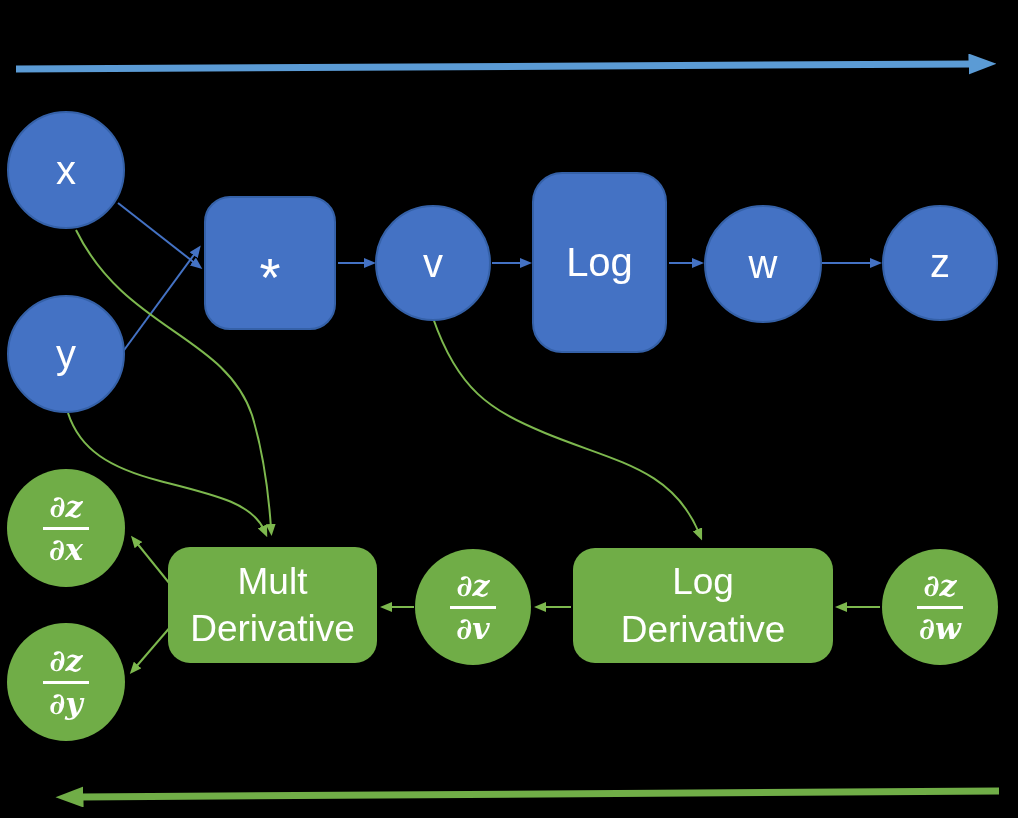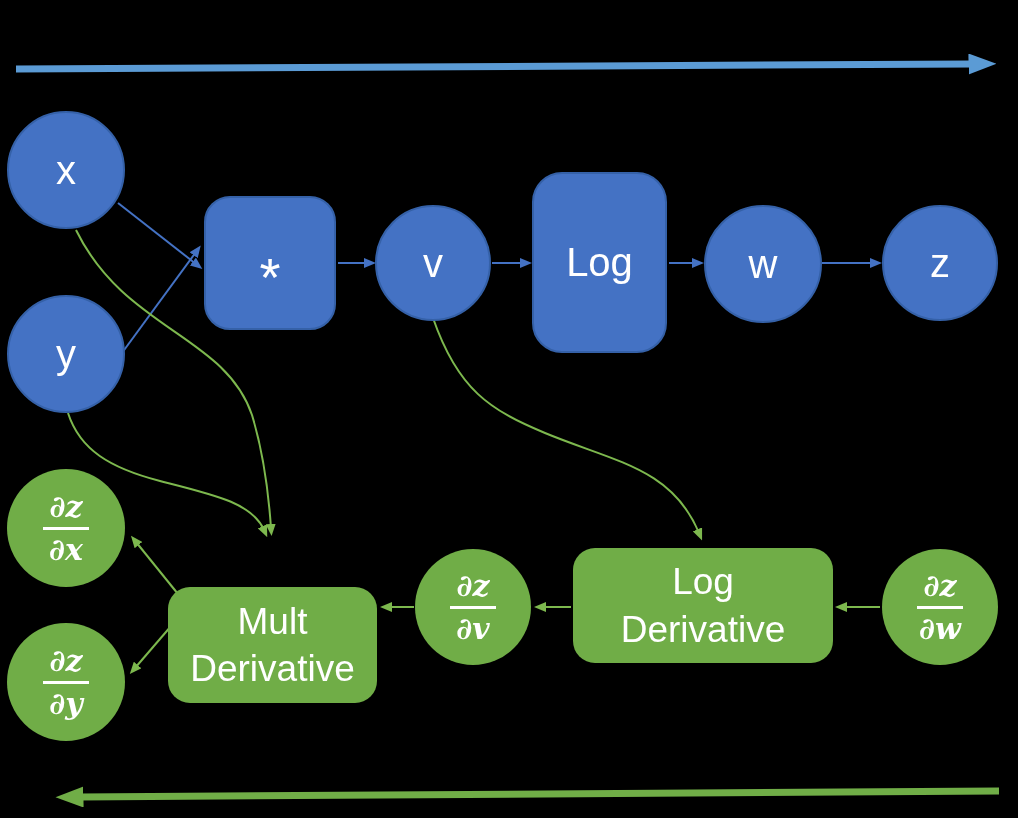--- a/index.html
+++ b/index.html
@@ -126,21 +126,21 @@
       <span class="num">∂z</span>
       <span class="den">∂x</span>
     </span>
   </div>
   <div class="node circle-green" style="left:7px;top:623px;">
     <span class="frac">
       <span class="num">∂z</span>
       <span class="den">∂y</span>
     </span>
   </div>
-  <div class="node box-green" style="left:168px;top:547px;width:209px;height:116px;border-radius:22px;margin-top:40px;">
+  <div class="node box-green" style="left:168px;top:547px;width:209px;height:116px;border-radius:22px;">
     <span>
       <span style="display:block">Mult</span>
       <span style="display:block">Derivative</span>
     </span>
   </div>
   <div class="node circle-green" style="left:415px;top:549px;width:116px;height:116px;">
     <span class="frac">
       <span class="num">∂z</span>
       <span class="den">∂v</span>
     </span>

